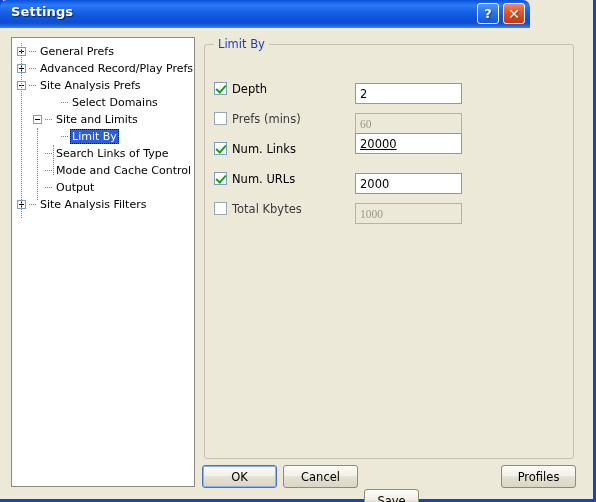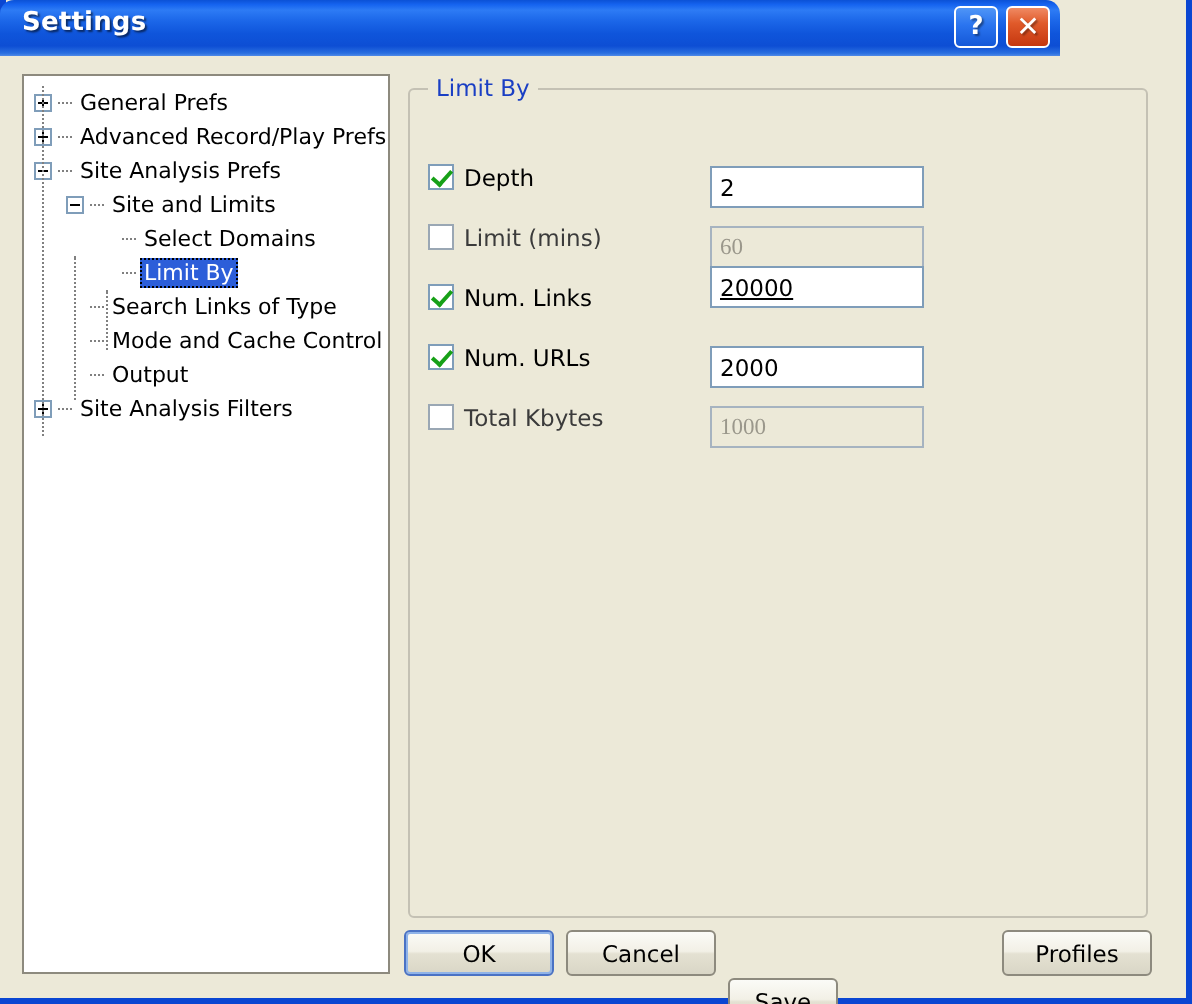--- a/index.html
+++ b/index.html
@@ -275,30 +275,30 @@
           <div class="connector"></div>
           <span class="tree-label">Advanced Record/Play Prefs</span>
         </div>
         <div class="tree-row">
           <div class="indent" style="width: 5px;"></div>
           <div class="expander"></div>
           <div class="connector"></div>
           <span class="tree-label">Site Analysis Prefs</span>
         </div>
         <div class="tree-row">
+          <div class="indent" style="width: 37px;"></div>
+          <div class="stub"></div>
+          <div class="connector"></div>
+          <span class="tree-label">Select Domains</span>
+        </div>
+        <div class="tree-row">
           <div class="indent" style="width: 21px;"></div>
           <div class="expander"></div>
           <div class="connector"></div>
           <span class="tree-label">Site and Limits</span>
-        </div>
-        <div class="tree-row">
-          <div class="indent" style="width: 37px;"></div>
-          <div class="stub"></div>
-          <div class="connector"></div>
-          <span class="tree-label">Select Domains</span>
         </div>
         <div class="tree-row">
           <div class="indent" style="width: 37px;"></div>
           <div class="stub"></div>
           <div class="connector"></div>
           <span class="tree-label selected">Limit By</span>
         </div>
         <div class="tree-row">
           <div class="indent" style="width: 21px;"></div>
           <div class="stub"></div>
@@ -332,21 +332,21 @@
     <div id="groupbox-label">Limit By</div>
 
     <div id="form-host">
         <div class="form-row" style="top: 54px;">
           <div class="cb checked"></div>
           <span class="cb-label">Depth</span>
         </div>
         <input type="text" class="txtfield" value="2" style="top: 55px;">
         <div class="form-row" style="top: 84px;">
           <div class="cb disabled"></div>
-          <span class="cb-label dim">Limit (mins)</span>
+          <span class="cb-label dim">Prefs (mins)</span>
         </div>
         <input type="text" class="txtfield disabled" disabled="disabled" value="60" style="top: 85px;">
         <div class="form-row" style="top: 114px;">
           <div class="cb checked"></div>
           <span class="cb-label">Num. Links</span>
         </div>
         <input type="text" class="txtfield" value="20000" style="top: 105px; text-decoration: underline;">
         <div class="form-row" style="top: 144px;">
           <div class="cb checked"></div>
           <span class="cb-label">Num. URLs</span>

